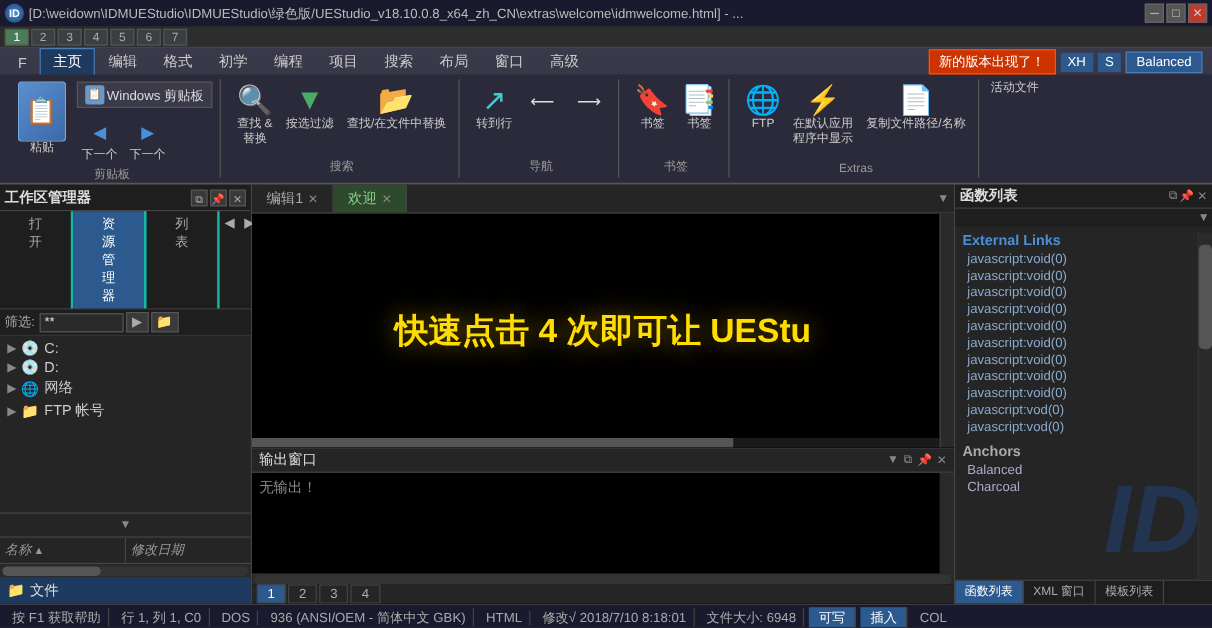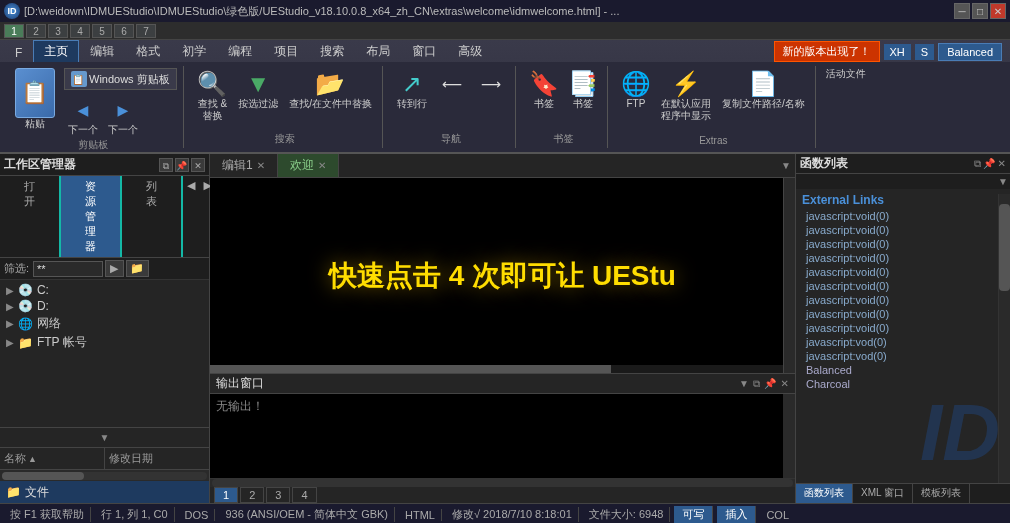--- a/index.html
+++ b/index.html
@@ -285,20 +285,21 @@
       height: 22px;
     }
     .bottom-col {
       flex: 1;
       display: flex;
       align-items: center;
       padding: 0 4px;
       font-size: 11px;
       color: #999;
       border-right: 1px solid #444;
+      font-style: italic;
     }
     .bottom-col:last-child { border-right: none; }
     .sort-arrow { font-size: 9px; margin-left: 2px; }
 
     
     .center-area {
       flex: 1;
       display: flex;
       flex-direction: column;
       background: #1e1e1e;
@@ -878,20 +879,21 @@
       <div class="right-list-item">javascript:void(0)</div>
       <div class="right-list-item">javascript:void(0)</div>
       <div class="right-list-item">javascript:void(0)</div>
       <div class="right-list-item">javascript:void(0)</div>
       <div class="right-list-item">javascript:void(0)</div>
       <div class="right-list-item">javascript:void(0)</div>
       <div class="right-list-item">javascript:void(0)</div>
       <div class="right-list-item">javascript:void(0)</div>
       <div class="right-list-item">javascript:vod(0)</div>
       <div class="right-list-item">javascript:vod(0)</div>
+      <div class="right-section-label2">Anchors</div>
       <div class="anchor-item">Balanced</div>
       <div class="anchor-item">Charcoal</div>
     </div>
 
     <div class="id-logo">ID</div>
 
     <div style="position:absolute;right:0;top:40px;bottom:20px;width:12px;background:#2a2a2a;border-left:1px solid #333;">
       <div style="width:100%;height:30%;background:#555;border-radius:4px;margin-top:10px;"></div>
     </div>
     <div class="right-tabs-bottom">

